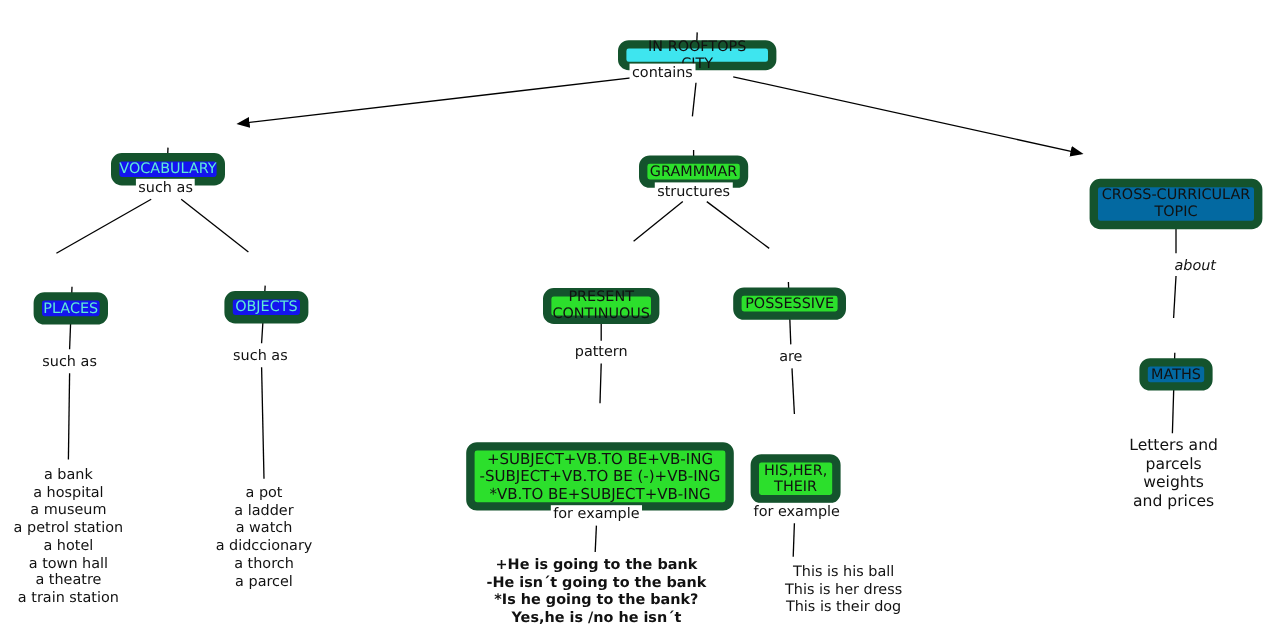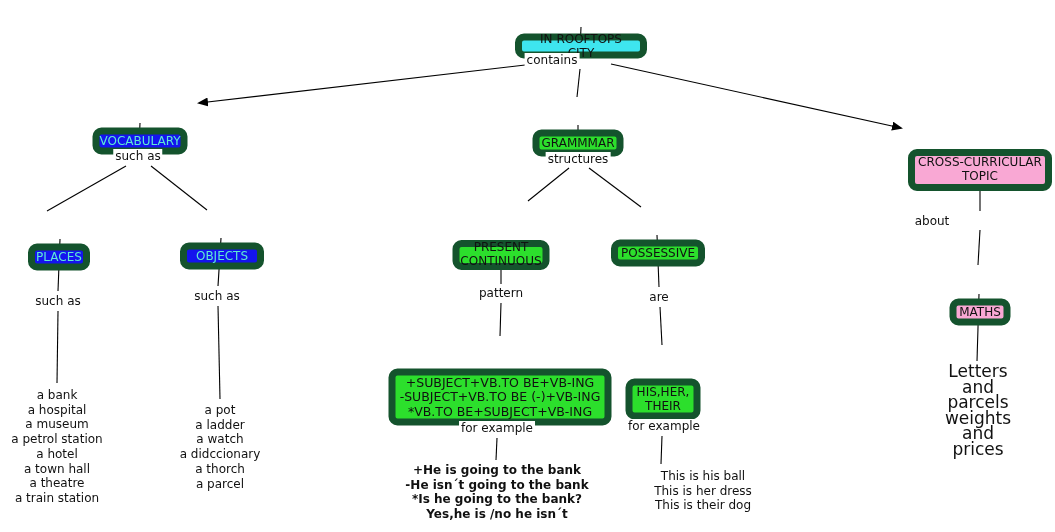--- a/index.html
+++ b/index.html
@@ -21,21 +21,21 @@
     border-radius:9px;
     font-size:12px;line-height:1.15;
     white-space:pre-line;
     box-sizing:border-box;
     padding:1px 3px;
     margin-top:32px;
   }
   .node.cyan{background:#3ee5ef;}
   .node.blue{background:#1414ee;color:#5eead4;}
   .node.green{background:#2cdf2c;}
-  .node.orange{background:#f9a8d4;}
+  .node.orange{background:#0369a1;}
   .link-label{
     position:absolute;
     transform:translate(-50%,-50%);
     font-size:12px;
     background:#fff;
     padding:0 2px;
     white-space:nowrap;
   }
   .text-block{
     position:absolute;
@@ -89,21 +89,21 @@
   <div class="node cyan" style="left:581px;top:14px;width:132px;height:25px;">IN ROOFTOPS CITY</div>
 
   <div class="node blue" style="left:140px;top:109px;width:95px;height:27px;">VOCABULARY</div>
 
   <div class="node green" style="left:578px;top:111px;width:91px;height:27px;">GRAMMMAR</div>
 
   <div class="node orange" style="left:980px;top:138px;width:144px;height:42px;">CROSS-CURRICULAR TOPIC</div>
 
   <div class="node blue" style="left:59px;top:225px;width:62px;height:27px;">PLACES</div>
 
-  <div class="node blue" style="left:222px;top:224px;width:84px;height:27px;">OBJECTS</div>
+  <div class="node blue" style="left:222px;top:224px;width:70px;height:27px;">OBJECTS</div>
 
   <div class="node green" style="left:501px;top:223px;width:97px;height:30px;">PRESENT CONTINUOUS</div>
 
   <div class="node green" style="left:658px;top:221px;width:94px;height:27px;">POSSESSIVE</div>
 
   <div class="node green" style="left:500px;top:365px;width:223px;height:57px;font-size:12.5px;">+SUBJECT+VB.TO BE+VB-ING
 -SUBJECT+VB.TO BE (-)+VB-ING
 *VB.TO BE+SUBJECT+VB-ING</div>
 
   <div class="node green" style="left:663px;top:367px;width:75px;height:41px;">HIS,HER,
@@ -122,21 +122,21 @@
   <div class="link-label" style="left:217px;top:296px;">such as</div>
 
   <div class="link-label" style="left:501px;top:293px;text-align:center;">pattern</div>
 
   <div class="link-label" style="left:659px;top:297px;">are</div>
 
   <div class="link-label" style="left:497px;top:428px;">for example</div>
 
   <div class="link-label" style="left:664px;top:426px;">for example</div>
 
-  <div class="link-label" style="left:932px;top:221px;">about</div>
+  <div class="link-label" style="left:996px;top:221px;font-style:italic;">about</div>
 
   <div class="text-block" style="left:57px;top:388px;">a bank
 a hospital
 a museum
 a petrol  station
 a hotel
 a town hall
 a theatre
 a train station</div>
 
@@ -149,16 +149,16 @@
 
   <div class="text-block" style="left:497px;top:463px;font-weight:bold;">+He is going to the bank
 -He isn´t going to the bank
 *Is he going to the bank?
 Yes,he is /no he isn´t</div>
 
   <div class="text-block" style="left:663px;top:469px;margin-left:40px;">This is his ball
 This is her dress
 This is their dog</div>
 
-  <div class="text-block" style="left:978px;top:364px;font-size:17px;line-height:15.5px;">Letters and parcels
+  <div class="text-block" style="left:978px;top:364px;font-size:13px;line-height:15.5px;">Letters and parcels
 weights and prices</div>
 
 </div>
 
 </body></html>

